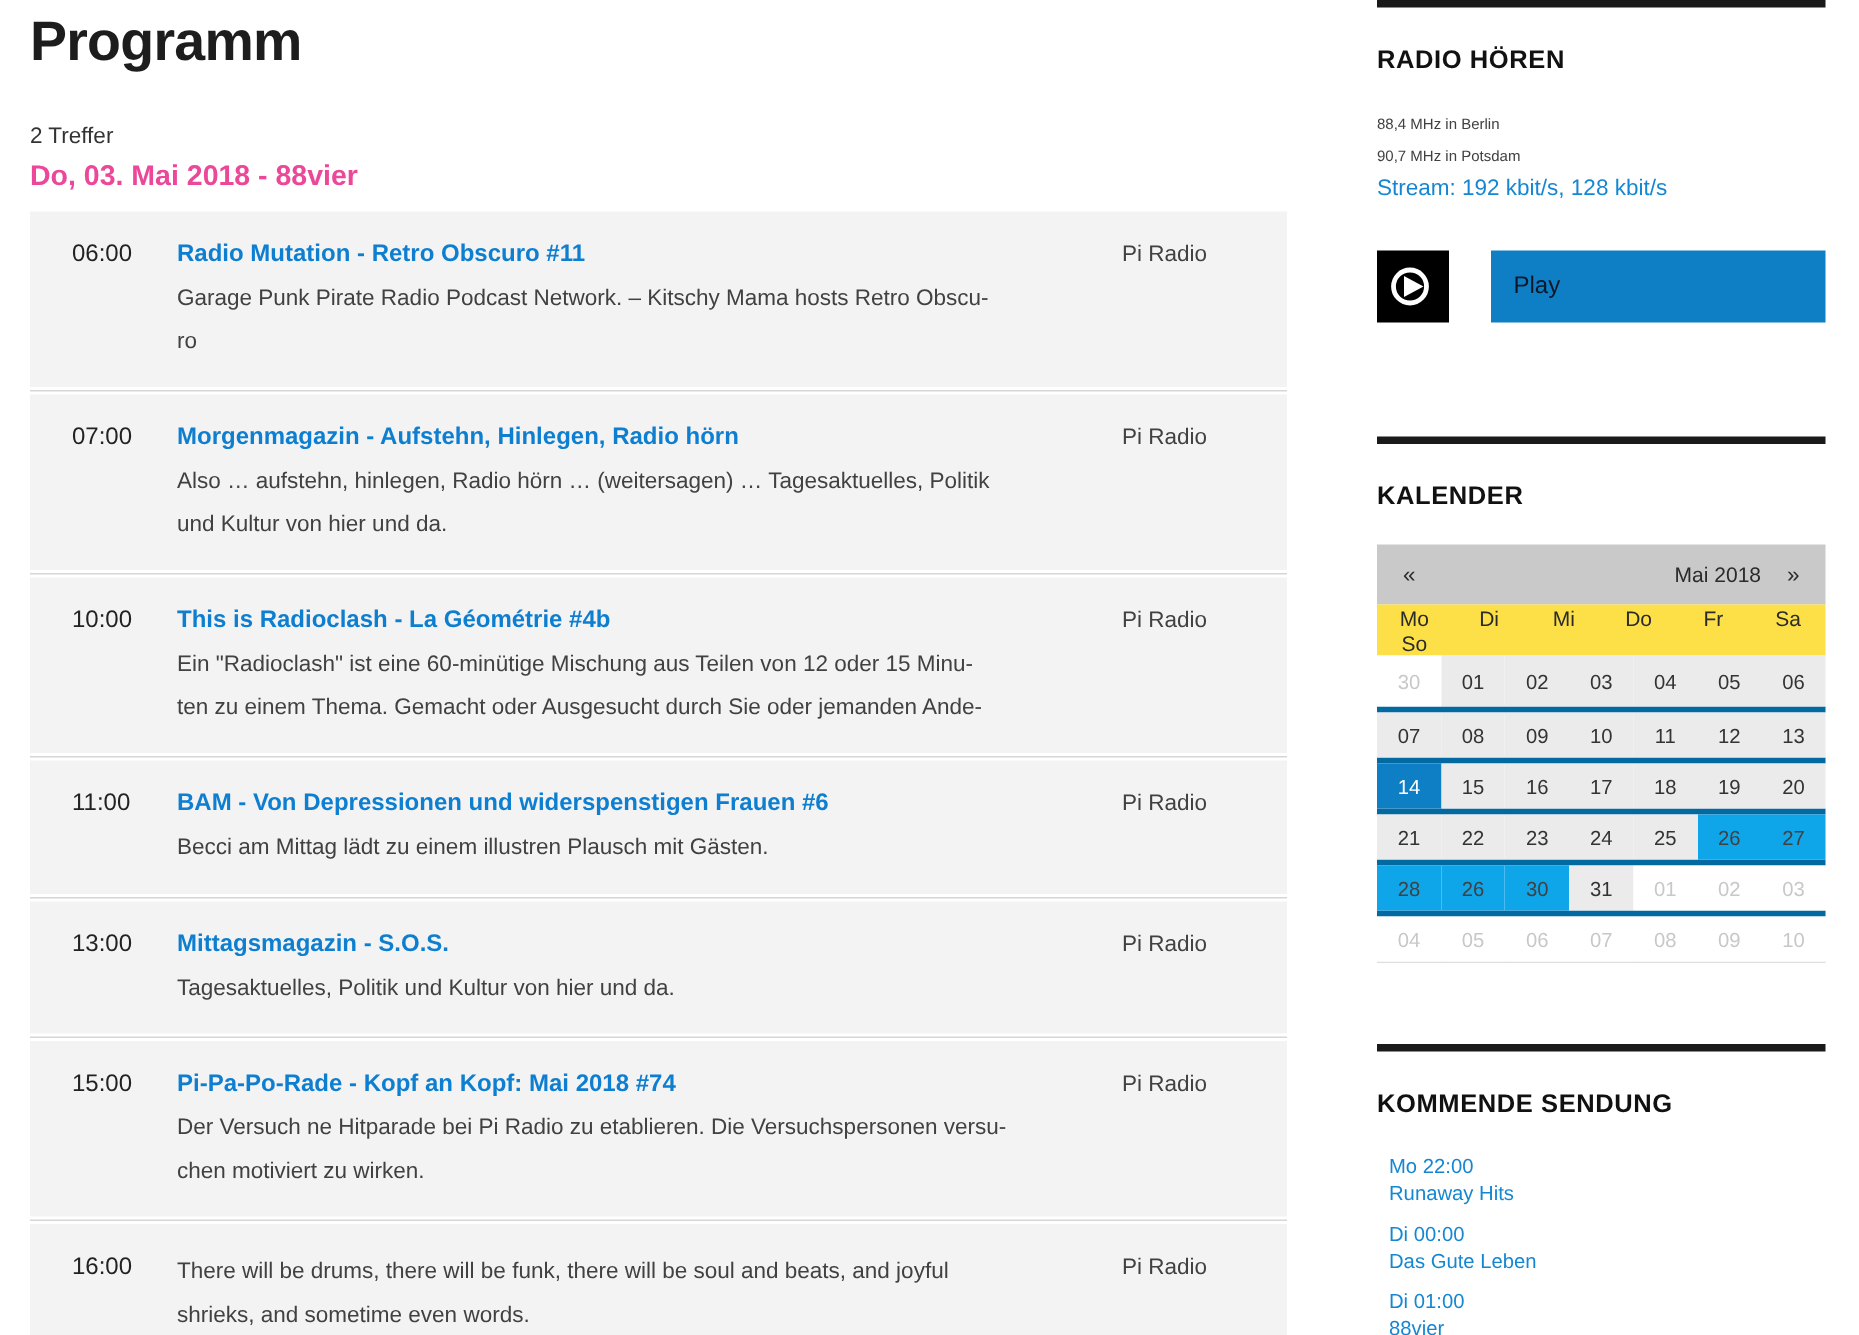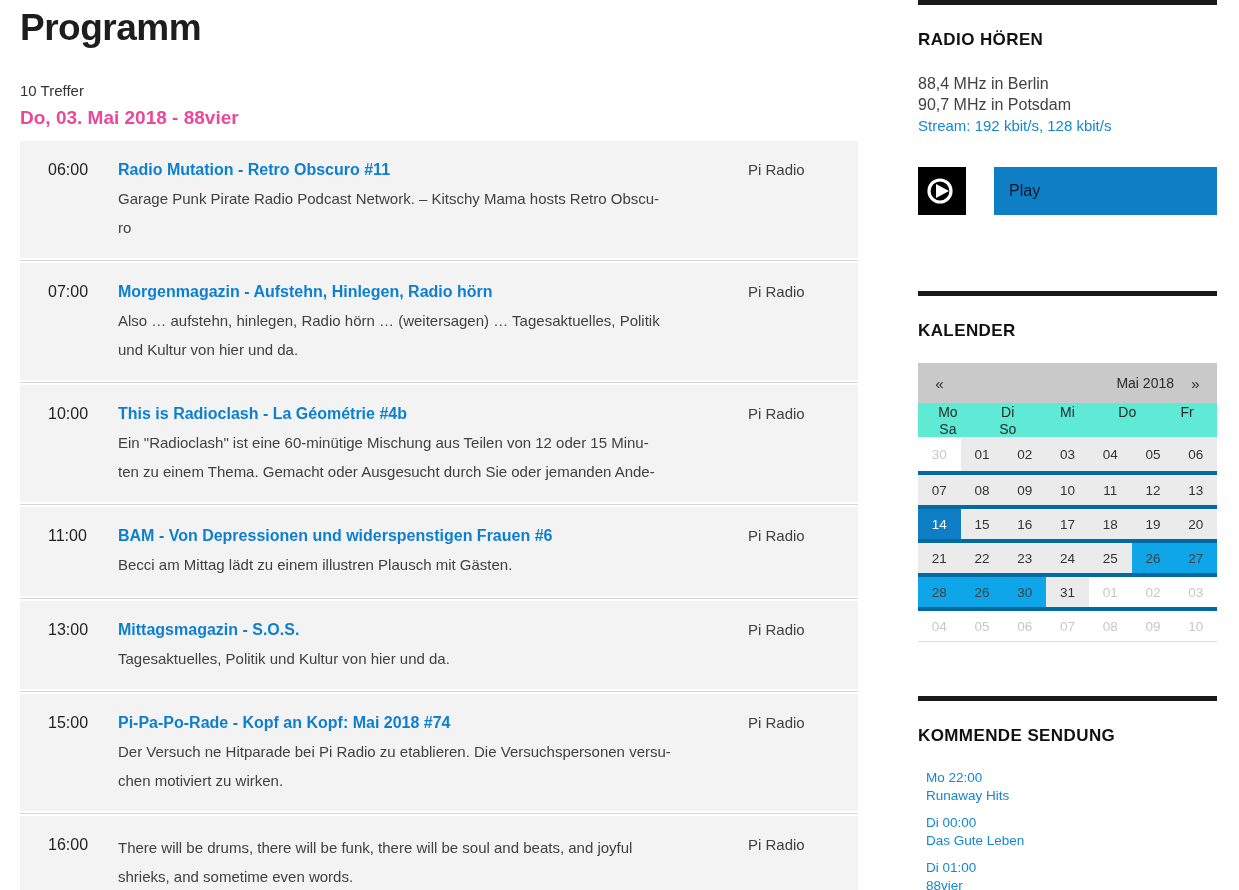--- a/index.html
+++ b/index.html
@@ -43,21 +43,21 @@
   .p-station { font-size: 15px; color: #414141; line-height: 26px; }
 
   
   .sidebar { width: 299px; flex: 0 0 299px; margin-left: 60px; }
   .black-bar { height: 5px; background: #1a1a1a; }
   .side-heading {
     margin: 25px 0 0 0; font-size: 17px; font-weight: 700;
     color: #111111; letter-spacing: 0.4px; line-height: 19px;
   }
   .freq-block { margin-top: 24px; }
-  .freq-line { font-size: 16px; line-height: 21px; color: #414141; }
+  .freq-line { font-size: 10px; line-height: 21px; color: #414141; }
   .stream-line { font-size: 15px; line-height: 21px; }
   .stream-line a, .stream-sep { color: #1587d2; text-decoration: none; }
 
   .play-btn { margin-top: 31px; height: 48px; display: flex; cursor: pointer; }
   .play-icon-box {
     width: 48px; height: 48px; background: #000000; flex: 0 0 48px;
     display: flex; align-items: center; justify-content: center;
   }
   .play-blue {
     flex: 1; background: #0e7fc4; color: #0f172a;
@@ -66,22 +66,22 @@
 
   .bar-kalender { margin-top: 76px; }
   .calendar { margin-top: 23px; border-bottom: 1px solid #dddddd; }
   .cal-header {
     height: 40px; background: #c9c9c9; display: flex; align-items: center;
     font-size: 14px; color: #2b2b2b;
   }
   .cal-nav { width: 43px; text-align: center; color: #2b2b2b; text-decoration: none; font-size: 15px; }
   .cal-month { flex: 1; text-align: right; }
   .cal-daynames {
-    height: 34px; background: #5eead4; display: grid;
-    grid-template-columns: repeat(5, 1fr); align-items: center;
+    height: 34px; background: #fde047; display: grid;
+    grid-template-columns: repeat(6, 1fr); align-items: center;
     text-align: center; font-size: 14px; color: #2b2b2b;
   }
   .cal-week { display: grid; grid-template-columns: repeat(7, 1fr); height: 34px; }
   .cal-week + .cal-week { border-top: 4px solid #0369a1; }
   .cal-cell {
     display: flex; align-items: center; justify-content: center;
     font-size: 13.5px; text-decoration: none;
   }
   .cal-cell.active   { background: #ebebeb; color: #333333; cursor: pointer; }
   .cal-cell.selected { background: #0e7fc4; color: #ffffff; cursor: pointer; }
@@ -96,21 +96,21 @@
   }
   .up-time, .up-title { display: block; }
 </style>
 </head>
 <body>
 
 <div class="container">
 
   <main class="main">
     <h1 class="page-title">Programm</h1>
-    <div class="results-count">10 Treffer</div>
+    <div class="results-count">2 Treffer</div>
     <div class="date-heading">Do, 03. Mai 2018 - 88vier</div>
     <div class="program-list" id="program-list">
         <div class="program-row">
           <div class="p-time">06:00</div>
           <div class="p-body"><a class="p-title" href="#">Radio Mutation - Retro Obscuro #11</a><div class="p-desc">
               <div>Garage Punk Pirate Radio Podcast Network. – Kitschy Mama hosts Retro Obscu-</div>
               <div>ro</div>
             </div></div>
           <div class="p-station">Pi Radio</div>
         </div>

